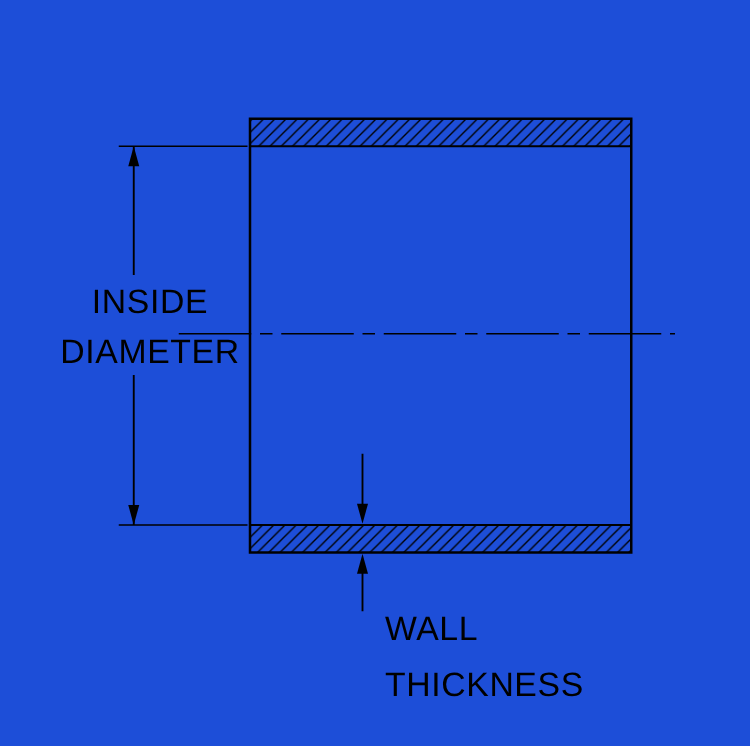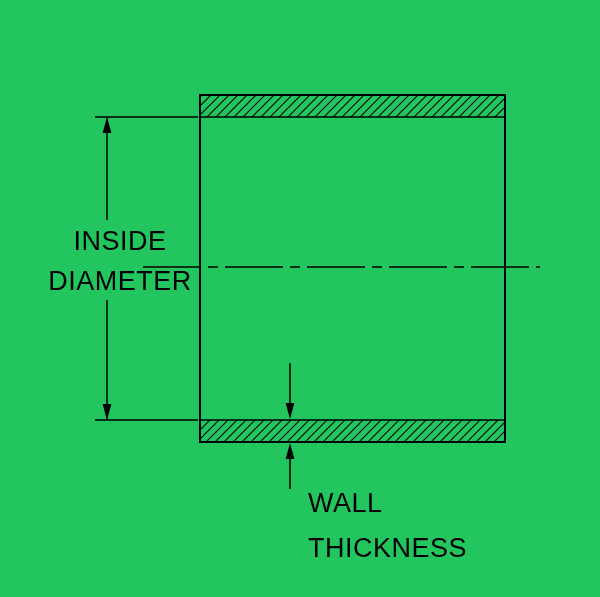--- a/index.html
+++ b/index.html
@@ -5,21 +5,21 @@
   
   html, body {
     margin: 0;
     padding: 0;
     background: #ffffff;
   }
   .canvas {
     position: relative;
     width: 600px;
     height: 597px;
-    background: #22c55e;
+    background: #1d4ed8;
     overflow: hidden;
   }
   .lbl {
     font-family: "Liberation Sans", sans-serif;
     font-size: 27px;
     fill: #000000;
     letter-spacing: 0.5px;
   }
   .thinline  { stroke: #000000; stroke-width: 1.3; fill: none; }
   .dimline   { stroke: #000000; stroke-width: 1.5; fill: none; }

